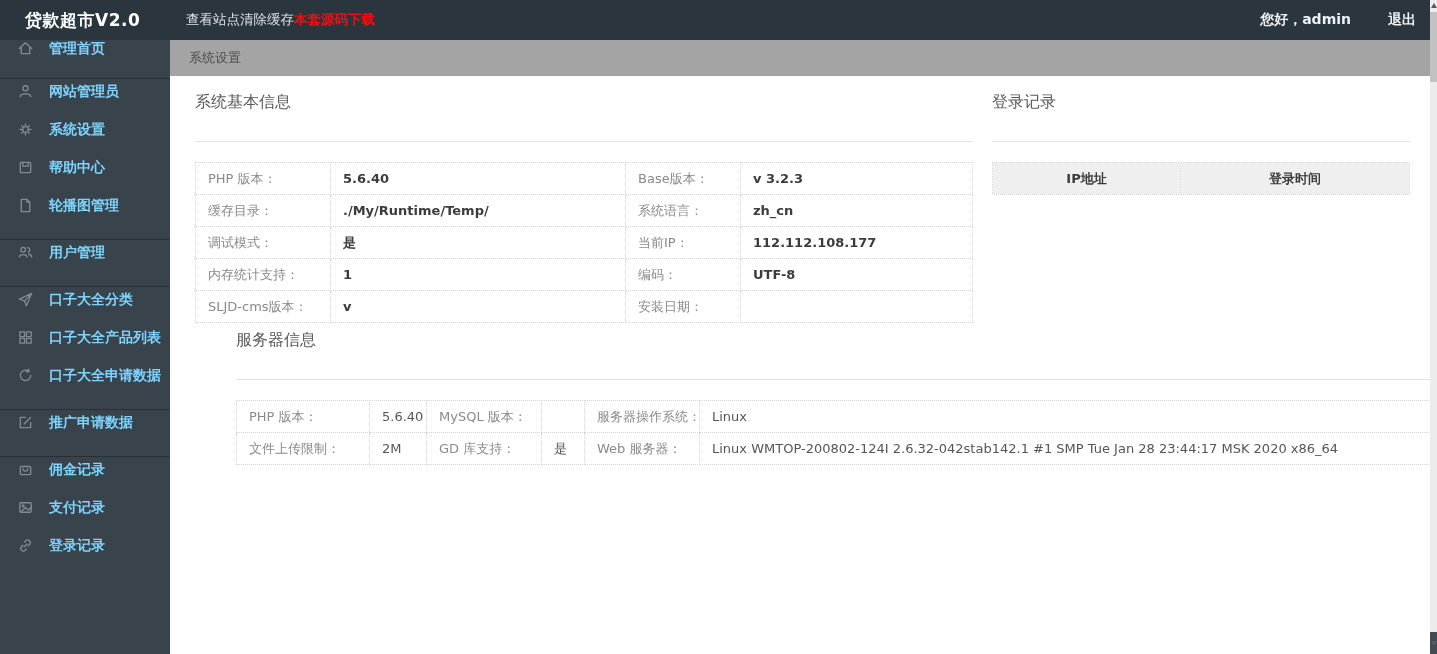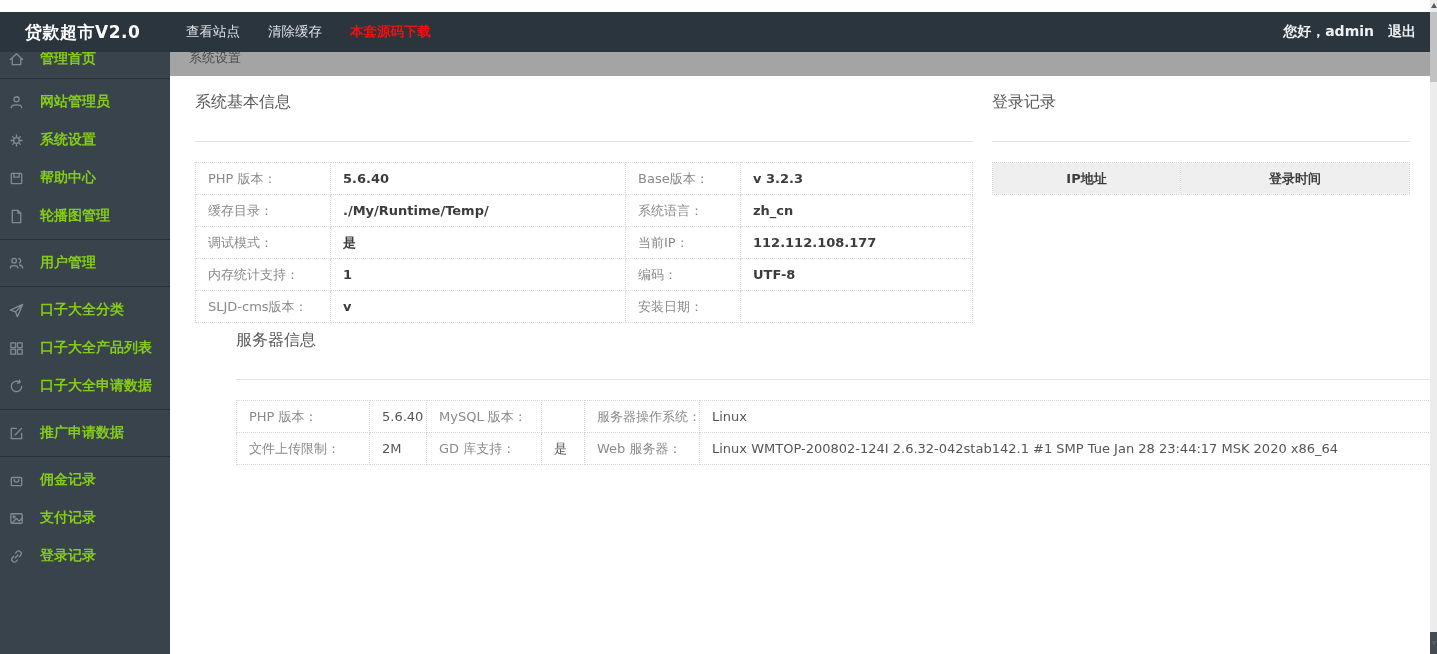--- a/index.html
+++ b/index.html
@@ -5,46 +5,46 @@
   * { box-sizing: border-box; }
   html,body { margin:0; padding:0; }
   body {
     width:1437px; height:654px; position:relative; overflow:hidden;
     background:#ffffff;
     font-family:"DejaVu Sans","Liberation Sans",sans-serif;
   }
 
   
   .topbar {
-    position:absolute; left:0; top:12px; width:1430px; height:40px;
+    position:absolute; left:0; top:0; width:1430px; height:40px;
     background:#2b353e; display:flex; align-items:center; z-index:5;
   }
   .logo {
     width:170px; padding-left:25px; color:#ffffff;
     font-size:17px; font-weight:bold; letter-spacing:0.5px;
   }
-  .top-menu { display:flex; gap:28px; margin-left:16px; }
+  .top-menu { display:flex; margin-left:16px; }
   .top-link { color:#dde2e5; font-size:13.5px; cursor:pointer; }
   .top-link.danger { color:#ee1111; font-weight:bold; }
   .top-right {
-    margin-left:auto; display:flex; gap:14px; padding-right:14px;
+    margin-left:auto; display:flex; gap:37px; padding-right:14px;
     color:#eef1f3; font-size:14px; font-weight:bold;
   }
   .top-right span { cursor:pointer; }
 
   
   .sidebar {
     position:absolute; left:0; top:40px; width:170px; height:614px;
     background:#39434c;
   }
   .sb-group { padding:4px 0; border-top:1px solid #272f37; }
   .sb-group:first-child { border-top:none; padding:0; }
   .sb-item {
-    display:flex; align-items:center; height:38px; padding-left:8px;
-    gap:15px; color:#84cc16; font-size:14px; font-weight:bold; cursor:pointer;
+    display:flex; align-items:flex-start; height:38px; padding-left:17px;
+    gap:15px; color:#7dd3fc; font-size:14px; font-weight:bold; cursor:pointer;
   }
   .sb-item svg {
     width:17px; height:17px; stroke:#828b91; fill:none;
     stroke-width:1.4; stroke-linecap:round; stroke-linejoin:round;
     flex:0 0 auto;
   }
 
   
   .crumbbar {
     position:absolute; left:170px; top:40px; width:1260px; height:36px;

